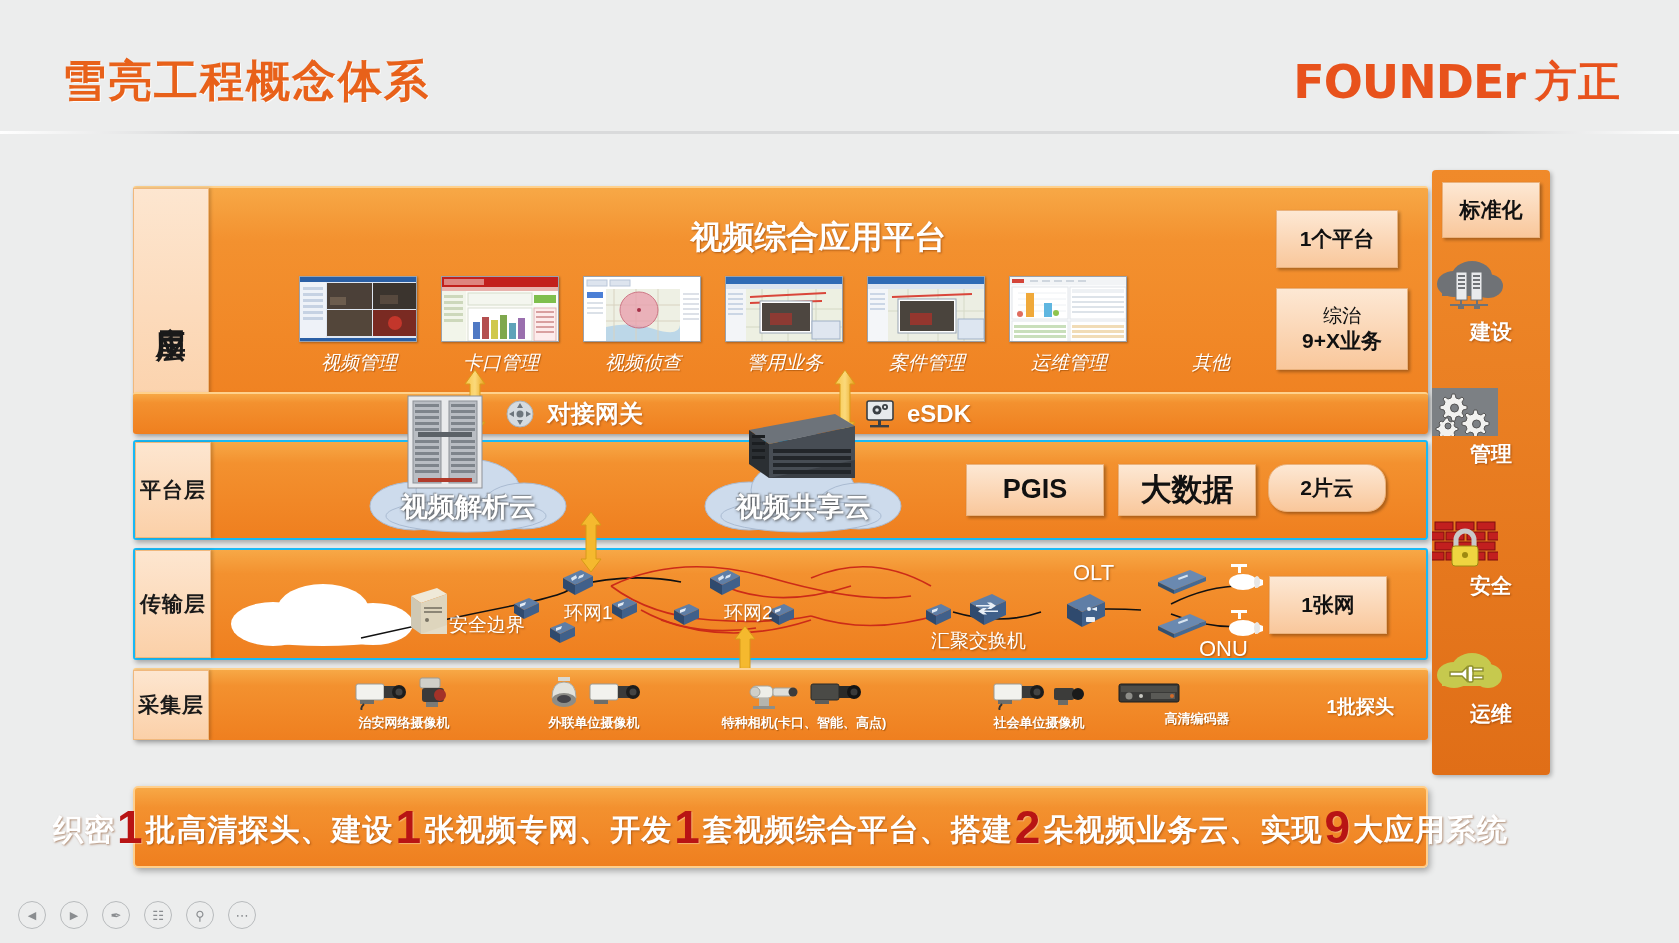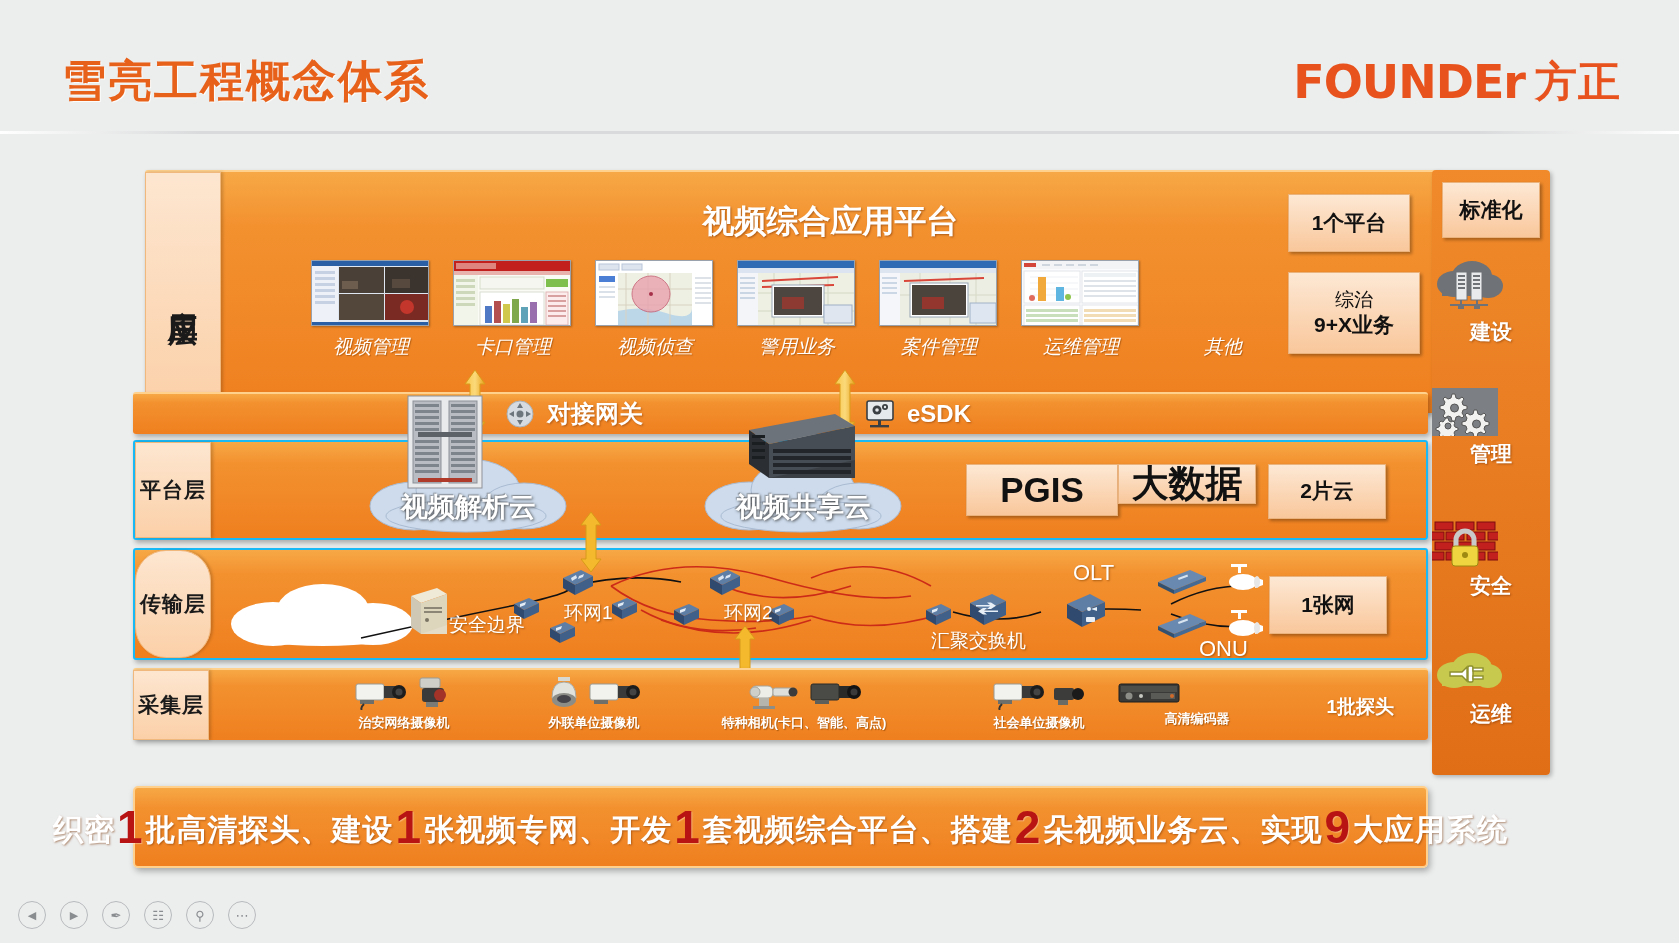--- a/index.html
+++ b/index.html
@@ -43,21 +43,21 @@
     position:absolute; left:0; top:0; width:76px; height:100%;
     background:linear-gradient(to bottom,#fde6d0,#fbd0a8);
     border:1px solid #f0b87d;
     display:flex; align-items:center; justify-content:center;
     font-weight:bold; color:#1a1a1a; text-align:center;
     box-shadow:2px 0 3px rgba(0,0,0,.18);
   }
   .layer-body { position:absolute; left:76px; top:0; right:0; bottom:0; }
 
   
-  #app-layer { top:0; height:243px;margin-left:12px; }
+  #app-layer { top:16px; height:243px; }
   #app-layer .layer-label { font-size:30px; line-height:1.25; letter-spacing:4px; writing-mode:vertical-rl; }
   #app-title {
     position:absolute; left:0; right:0; top:28px; text-align:center;
     font-size:32px; font-weight:bold; color:#fff;
     text-shadow:1px 1px 2px rgba(120,50,0,.55);
   }
   #app-apps { position:absolute; left:90px; top:88px; display:flex; gap:22px; }
   .app-item { width:120px; text-align:center; }
   .thumb {
     width:118px; height:66px; border:1px solid #9aa2ad; background:#fff;
@@ -85,27 +85,27 @@
   .gw-text { font-size:24px; font-weight:bold; color:#fff; text-shadow:1px 1px 2px rgba(120,50,0,.5); }
 
   
   #plat-layer { top:270px; height:100px; }
   #plat-layer .layer-label { font-size:21px; letter-spacing:1px; }
   .cloud-label {
     position:absolute; font-size:27px; font-weight:bold; color:#fff;
     text-shadow:1px 1px 3px rgba(60,60,60,.85), -1px -1px 1px rgba(80,80,80,.5);
     white-space:nowrap;
   }
-  #chip-pgis { position:absolute; left:755px; top:22px; width:152px; height:52px; font-size:35px; }
-  #chip-bigdata { position:absolute; left:907px; top:22px; width:138px; height:40px; font-size:37px; }
-  #chip-2cloud { position:absolute; left:1057px; top:22px; width:118px; height:55px; font-size:21px; }
+  #chip-pgis { position:absolute; left:755px; top:22px; width:138px; height:52px; font-size:27px; }
+  #chip-bigdata { position:absolute; left:907px; top:22px; width:138px; height:52px; font-size:31px; }
+  #chip-2cloud { position:absolute; left:1057px; top:22px; width:118px; height:48px; font-size:21px;border-radius:19px; }
 
   
   #trans-layer { top:378px; height:112px; }
-  #trans-layer .layer-label { font-size:21px; letter-spacing:1px;border-radius:31px; }
+  #trans-layer .layer-label { font-size:21px; letter-spacing:1px; }
   .net-label { position:absolute; font-size:19px; color:#fff; white-space:nowrap;
                text-shadow:1px 1px 2px rgba(120,60,0,.6); }
   #chip-1net { position:absolute; left:1058px; top:26px; width:118px; height:58px; font-size:21px; }
 
   
   #coll-layer { top:498px; height:72px; }
   #coll-layer .layer-label { font-size:21px; letter-spacing:1px; }
   .cam-col { position:absolute; text-align:center; }
   .cam-col .cap { font-size:13px; color:#fff; font-weight:bold; white-space:nowrap;
                   text-shadow:1px 1px 1px rgba(120,60,0,.55);text-align:center; }

